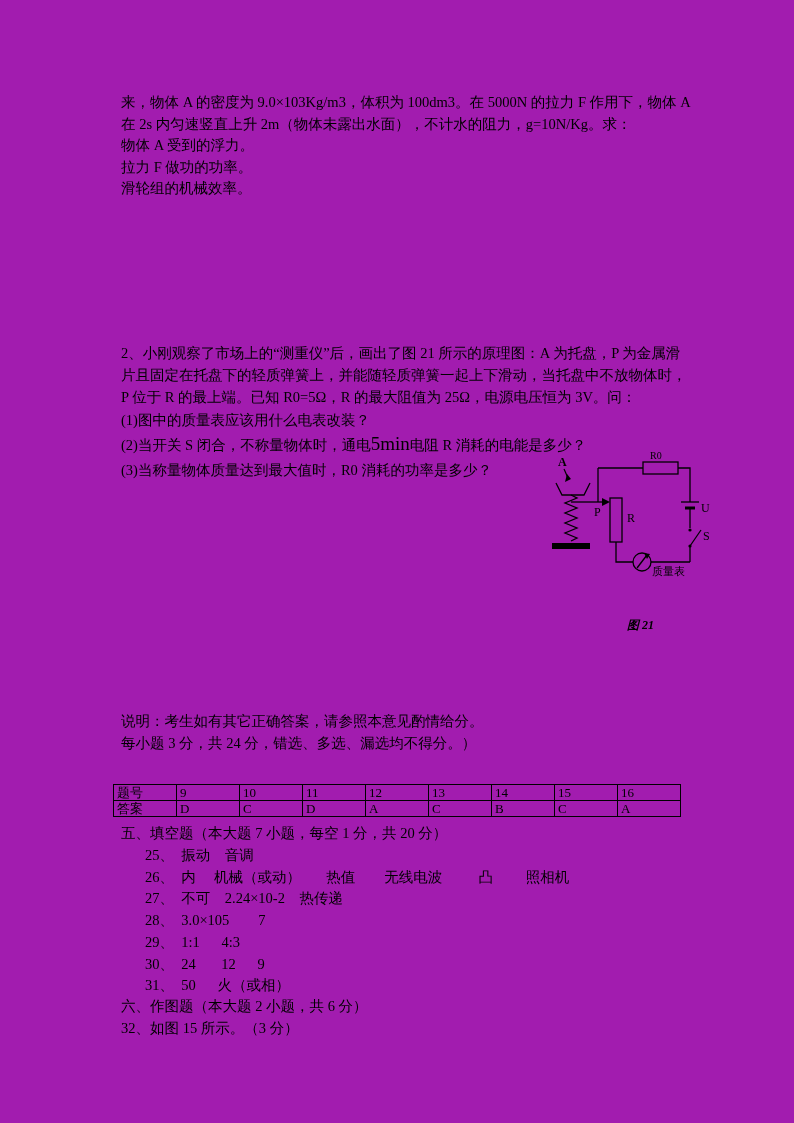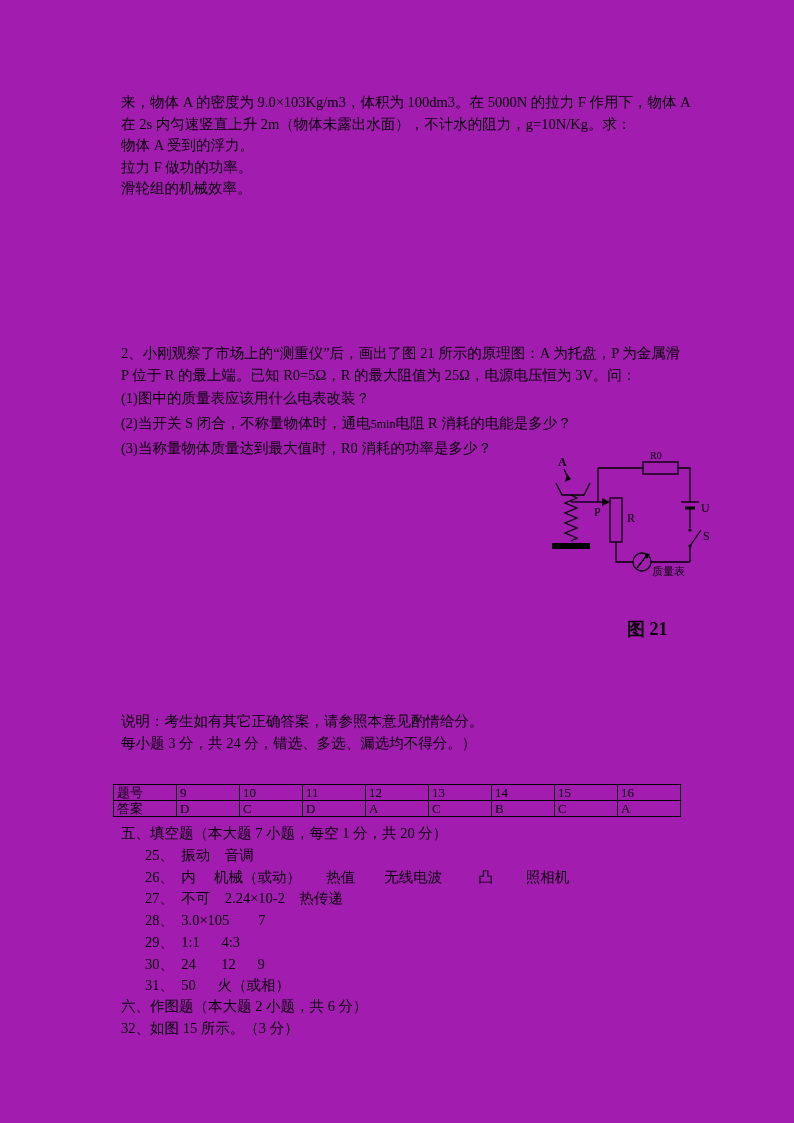--- a/index.html
+++ b/index.html
@@ -10,23 +10,23 @@
     color:#000;
     font-family:"Liberation Serif","DejaVu Serif",serif;
     font-size:14.5px;
     overflow:hidden;
   }
   .pre{white-space:pre;}
   .block{position:absolute;}
   .para1{left:121px;top:92px;width:600px;line-height:21.5px;}
   .q2{left:121px;top:342px;width:600px;line-height:22px;}
   .q2 .sub{line-height:25px;}
-  .big{font-size:12px;line-height:1;font-family:Liberation Serif, serif;}
+  .big{font-size:19px;line-height:1;font-family:Liberation Serif, serif;}
   .diagram{left:538px;top:450px;width:180px;height:190px;}
-  .fig-caption{left:627px;top:617px;font-weight:bold;font-size:18px;}
+  .fig-caption{left:627px;top:617px;font-weight:bold;font-size:12px;font-style:italic;}
   .ans-title{left:0;top:690px;width:794px;text-align:center;font-weight:bold;font-size:15.5px;}
   .ans-note{left:121px;top:712px;}
   .choice-intro{left:121px;top:733px;width:600px;line-height:21.5px;}
   .ans-table{position:absolute;left:113px;top:784px;border-collapse:collapse;font-size:13px;padding-left:16px;}
   .ans-table td{border:1px solid #000;width:56px;height:15px;padding:0 3px;line-height:15px;text-align:left;vertical-align:middle;}
   .fill-title{left:121px;top:824px;}
   .fill-lines{left:145px;top:845px;line-height:21.7px;}
   .draw-title{left:121px;top:997px;}
   .q32{left:121px;top:1019px;}
   svg text{font-family:"Liberation Serif","DejaVu Serif",serif;}
@@ -39,20 +39,21 @@
   <div class="block para1">
     <div class="pre">来，物体 A 的密度为 9.0×103Kg/m3，体积为 100dm3。在 5000N 的拉力 F 作用下，物体 A</div>
     <div class="pre">在 2s 内匀速竖直上升 2m（物体未露出水面），不计水的阻力，g=10N/Kg。求：</div>
     <div class="pre">物体 A 受到的浮力。</div>
     <div class="pre">拉力 F 做功的功率。</div>
     <div class="pre">滑轮组的机械效率。</div>
   </div>
 
   <div class="block q2">
     <div class="pre">2、小刚观察了市场上的“测重仪”后，画出了图 21 所示的原理图：A 为托盘，P 为金属滑</div>
+    <div class="pre">片且固定在托盘下的轻质弹簧上，并能随轻质弹簧一起上下滑动，当托盘中不放物体时，</div>
     <div class="pre">P 位于 R 的最上端。已知 R0=5Ω，R 的最大阻值为 25Ω，电源电压恒为 3V。问：</div>
     <div class="pre sub">(1)图中的质量表应该用什么电表改装？</div>
     <div class="pre sub"><span>(2)当开关 S 闭合，不称量物体时，通电</span><span class="big">5min</span><span>电阻 R 消耗的电能是多少？</span></div>
     <div class="pre sub">(3)当称量物体质量达到最大值时，R0 消耗的功率是多少？</div>
   </div>
 
   <div class="block diagram">
     <svg width="180" height="190" viewBox="0 0 180 190">
       <g stroke="#000" stroke-width="1.3" fill="none">
 

